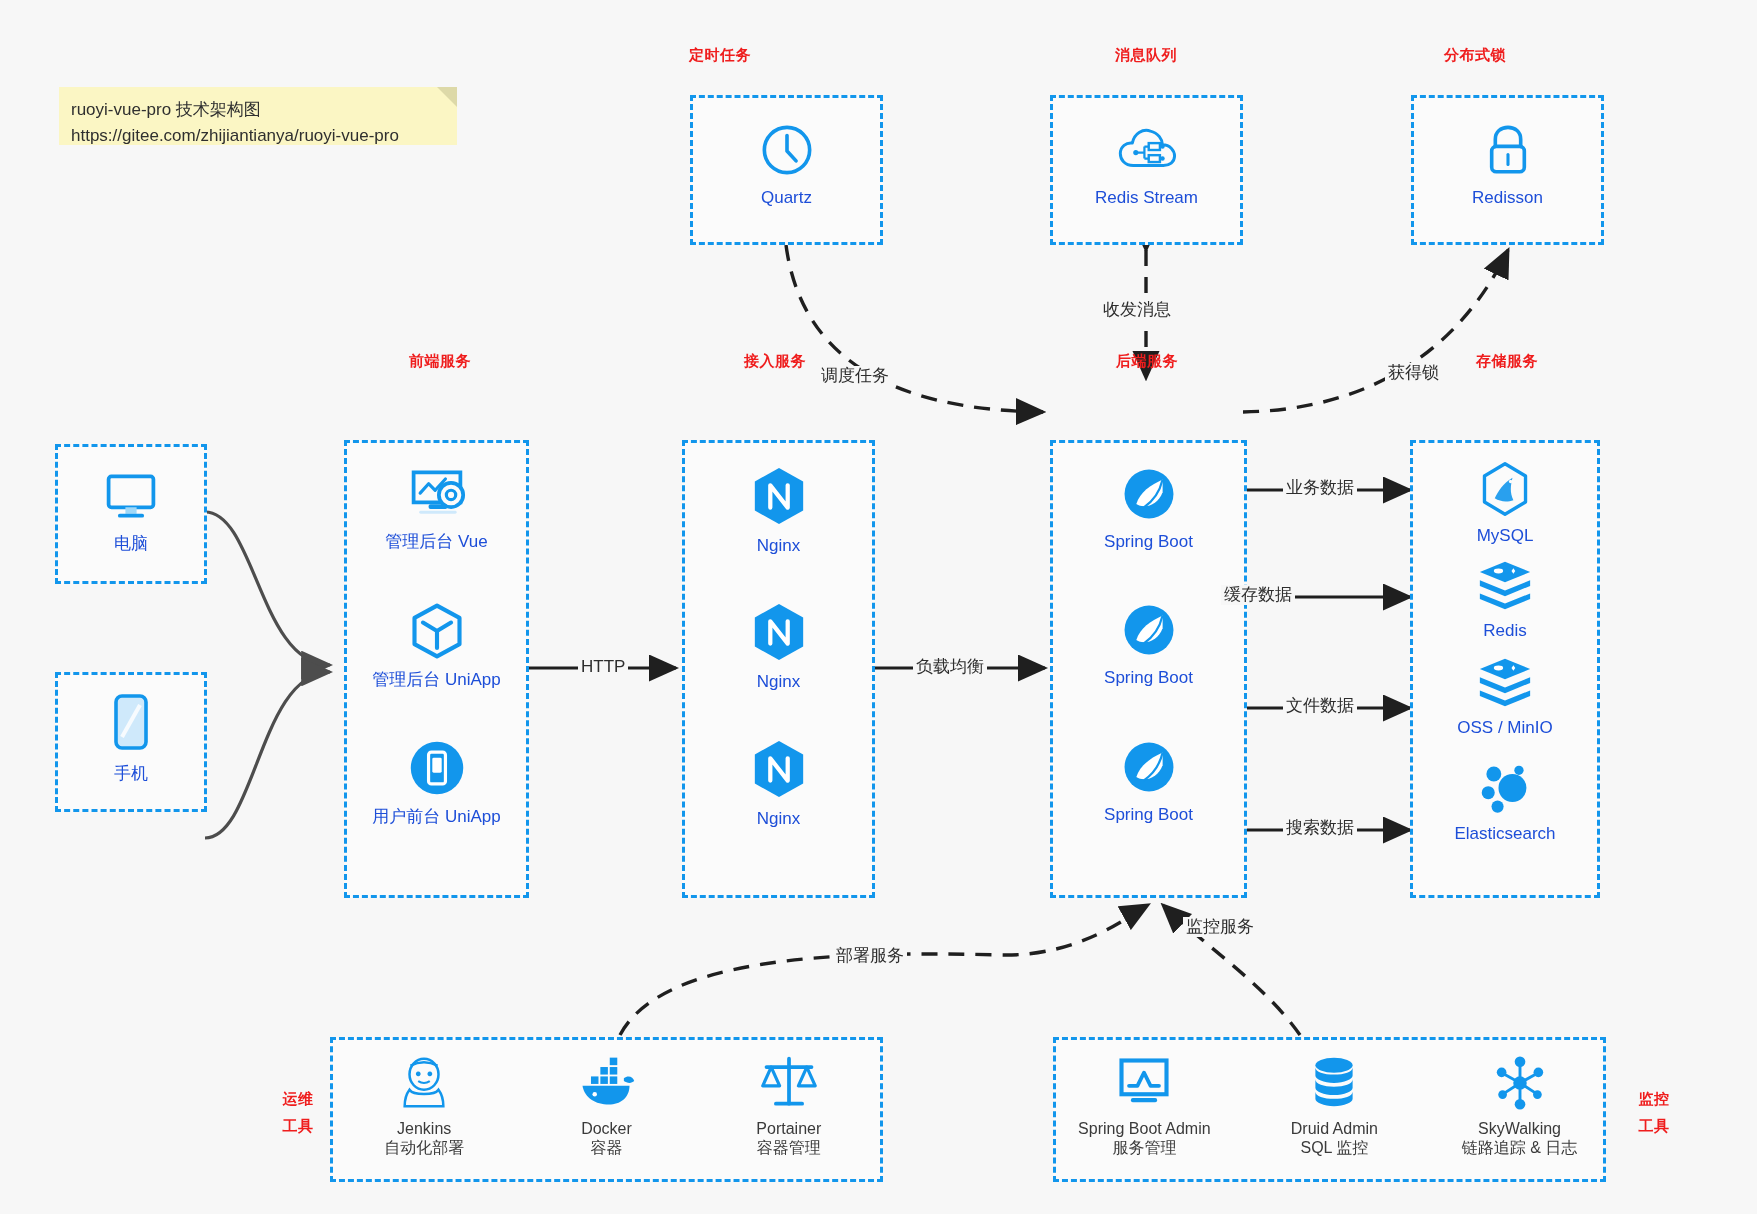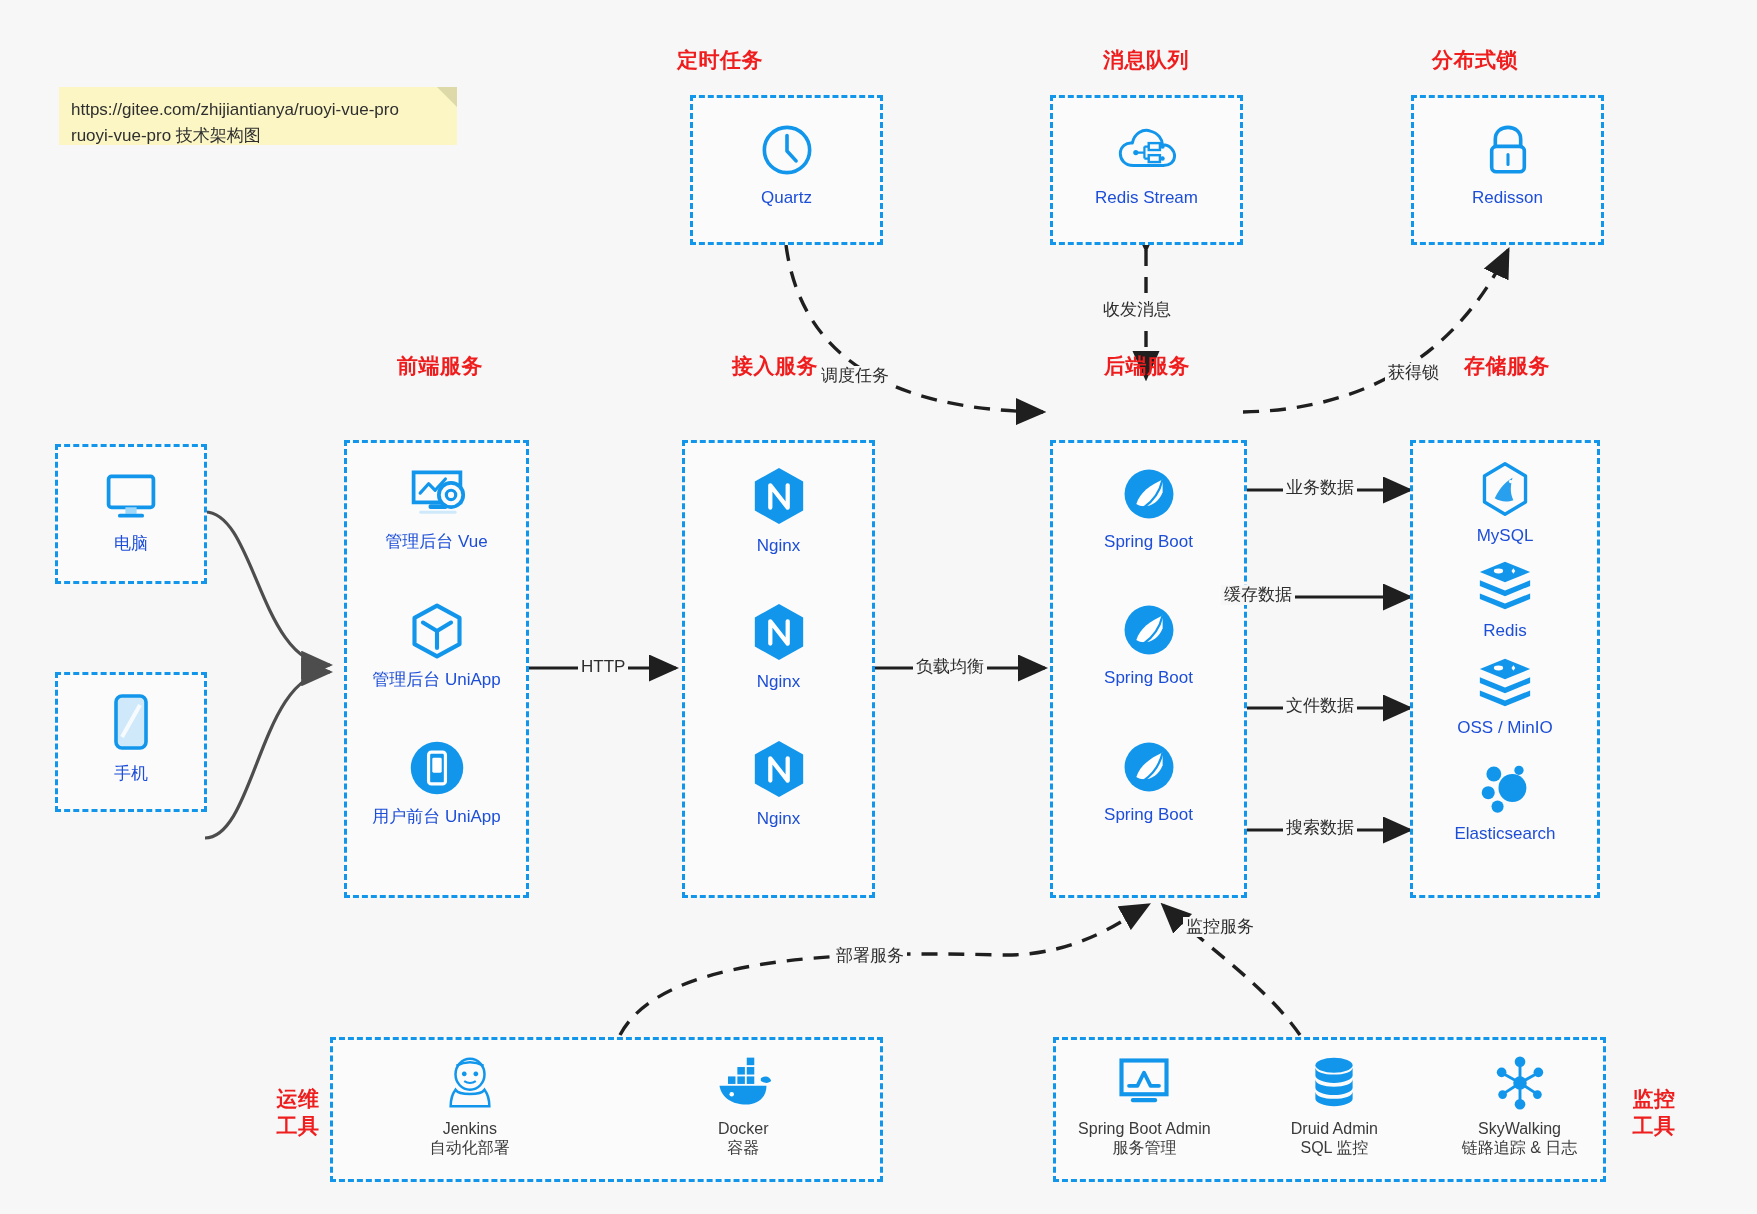--- a/index.html
+++ b/index.html
@@ -21,21 +21,21 @@
     font-size:17px;line-height:26px;color:#2f2f2f;
   }
   .note .fold{
     position:absolute;right:0;top:0;width:0;height:0;
     border-left:20px solid transparent;border-top:20px solid #ddd9a8;
   }
   .note div{white-space:nowrap;}
 
   
   .gtitle{
-    position:absolute;color:#ef1d1d;font-weight:bold;font-size:21px;
+    position:absolute;color:#ef1d1d;font-weight:bold;font-size:15px;
     text-align:center;white-space:nowrap;letter-spacing:.5px;
   }
   .gtitle.side{line-height:27px;}
 
   
   .dbox{
     position:absolute;border:3px dashed #1296ec;background:#fbfbfb;
     box-sizing:border-box;
   }
 
@@ -86,22 +86,22 @@
 
     <path d="M1243,412 C1370,410 1460,350 1508,250" fill="none" stroke="#1f1f1f" stroke-width="3.4" stroke-dasharray="16 11" marker-end="url(#arrDash)"></path>
 
     <path d="M620,1035 C660,960 820,950 1000,955 C1080,957 1130,915 1148,905" fill="none" stroke="#1f1f1f" stroke-width="3.4" stroke-dasharray="16 11" marker-end="url(#arrDash)"></path>
 
     <path d="M1300,1035 C1265,985 1210,950 1163,905" fill="none" stroke="#1f1f1f" stroke-width="3.4" stroke-dasharray="16 11" marker-end="url(#arrDash)"></path>
   </svg>
 
   <div class="note">
     <div class="fold"></div>
+    <div>ruoyi-vue-pro 技术架构图</div>
     <div>https://gitee.com/zhijiantianya/ruoyi-vue-pro</div>
-    <div>ruoyi-vue-pro 技术架构图</div>
   </div>
 
   <div class="gtitle" style="left:630px;top:46px;width:180px;">定时任务</div>
   <div class="dbox" style="left:690px;top:95px;width:193px;height:150px;">
     <div class="node" style="top:23px;">
       <svg class="ic" width="58" height="58" viewBox="0 0 64 64">
         <circle cx="32" cy="32" r="25" fill="none" stroke="#1296ec" stroke-width="4"></circle>
         <path d="M32 16 L32 33 L42 44" fill="none" stroke="#1296ec" stroke-width="4" stroke-linecap="round" stroke-linejoin="round"></path>
       </svg>
       <div class="cap">Quartz</div>
@@ -308,20 +308,31 @@
               <rect x="27" y="12" width="8" height="8"></rect>
             <rect x="37" y="12" width="8" height="8"></rect>
               <rect x="37" y="2" width="8" height="8"></rect>
           </g>
           <path d="M8 32 L58 32 C58 45 48 52 36 52 C22 52 10 45 8 32 Z" fill="#1296ec"></path>
           <path d="M52 24 C57 20 62 23 63 27 C60 30 55 29 52 27" fill="#1296ec"></path>
           <circle cx="21" cy="41" r="2.4" fill="#ffffff"></circle>
         </svg>
         <div class="cap">Docker</div>
         <div class="cap2">容器</div>
+      </div>
+      <div style="text-align:center;width:33%;">
+        <svg class="ic" width="60" height="58" viewBox="0 0 64 60">
+          <path d="M32 4 L32 52" stroke="#1296ec" stroke-width="4" stroke-linecap="round"></path>
+          <path d="M8 13 L56 13" stroke="#1296ec" stroke-width="4" stroke-linecap="round"></path>
+          <path d="M18 52 L46 52" stroke="#1296ec" stroke-width="4" stroke-linecap="round"></path>
+          <path d="M13 13 L4 33 L22 33 Z" fill="none" stroke="#1296ec" stroke-width="3.4" stroke-linejoin="round"></path>
+          <path d="M51 13 L42 33 L60 33 Z" fill="none" stroke="#1296ec" stroke-width="3.4" stroke-linejoin="round"></path>
+        </svg>
+        <div class="cap">Portainer</div>
+        <div class="cap2">容器管理</div>
       </div>
     </div>
   </div>
 
   <div class="dbox" style="left:1053px;top:1037px;width:553px;height:145px;">
     <div style="position:absolute;left:0;top:14px;width:100%;display:flex;justify-content:space-around;gap:28px;">
       <div style="text-align:center;width:36%;">
         <svg class="ic" width="60" height="58" viewBox="0 0 64 60">
           <rect x="8" y="6" width="48" height="36" fill="none" stroke="#1296ec" stroke-width="4.4"></rect>
           <path d="M16 33 L25 33 L32 19 L39 33 L48 33" fill="none" stroke="#1296ec" stroke-width="4" stroke-linejoin="round" stroke-linecap="round"></path>

